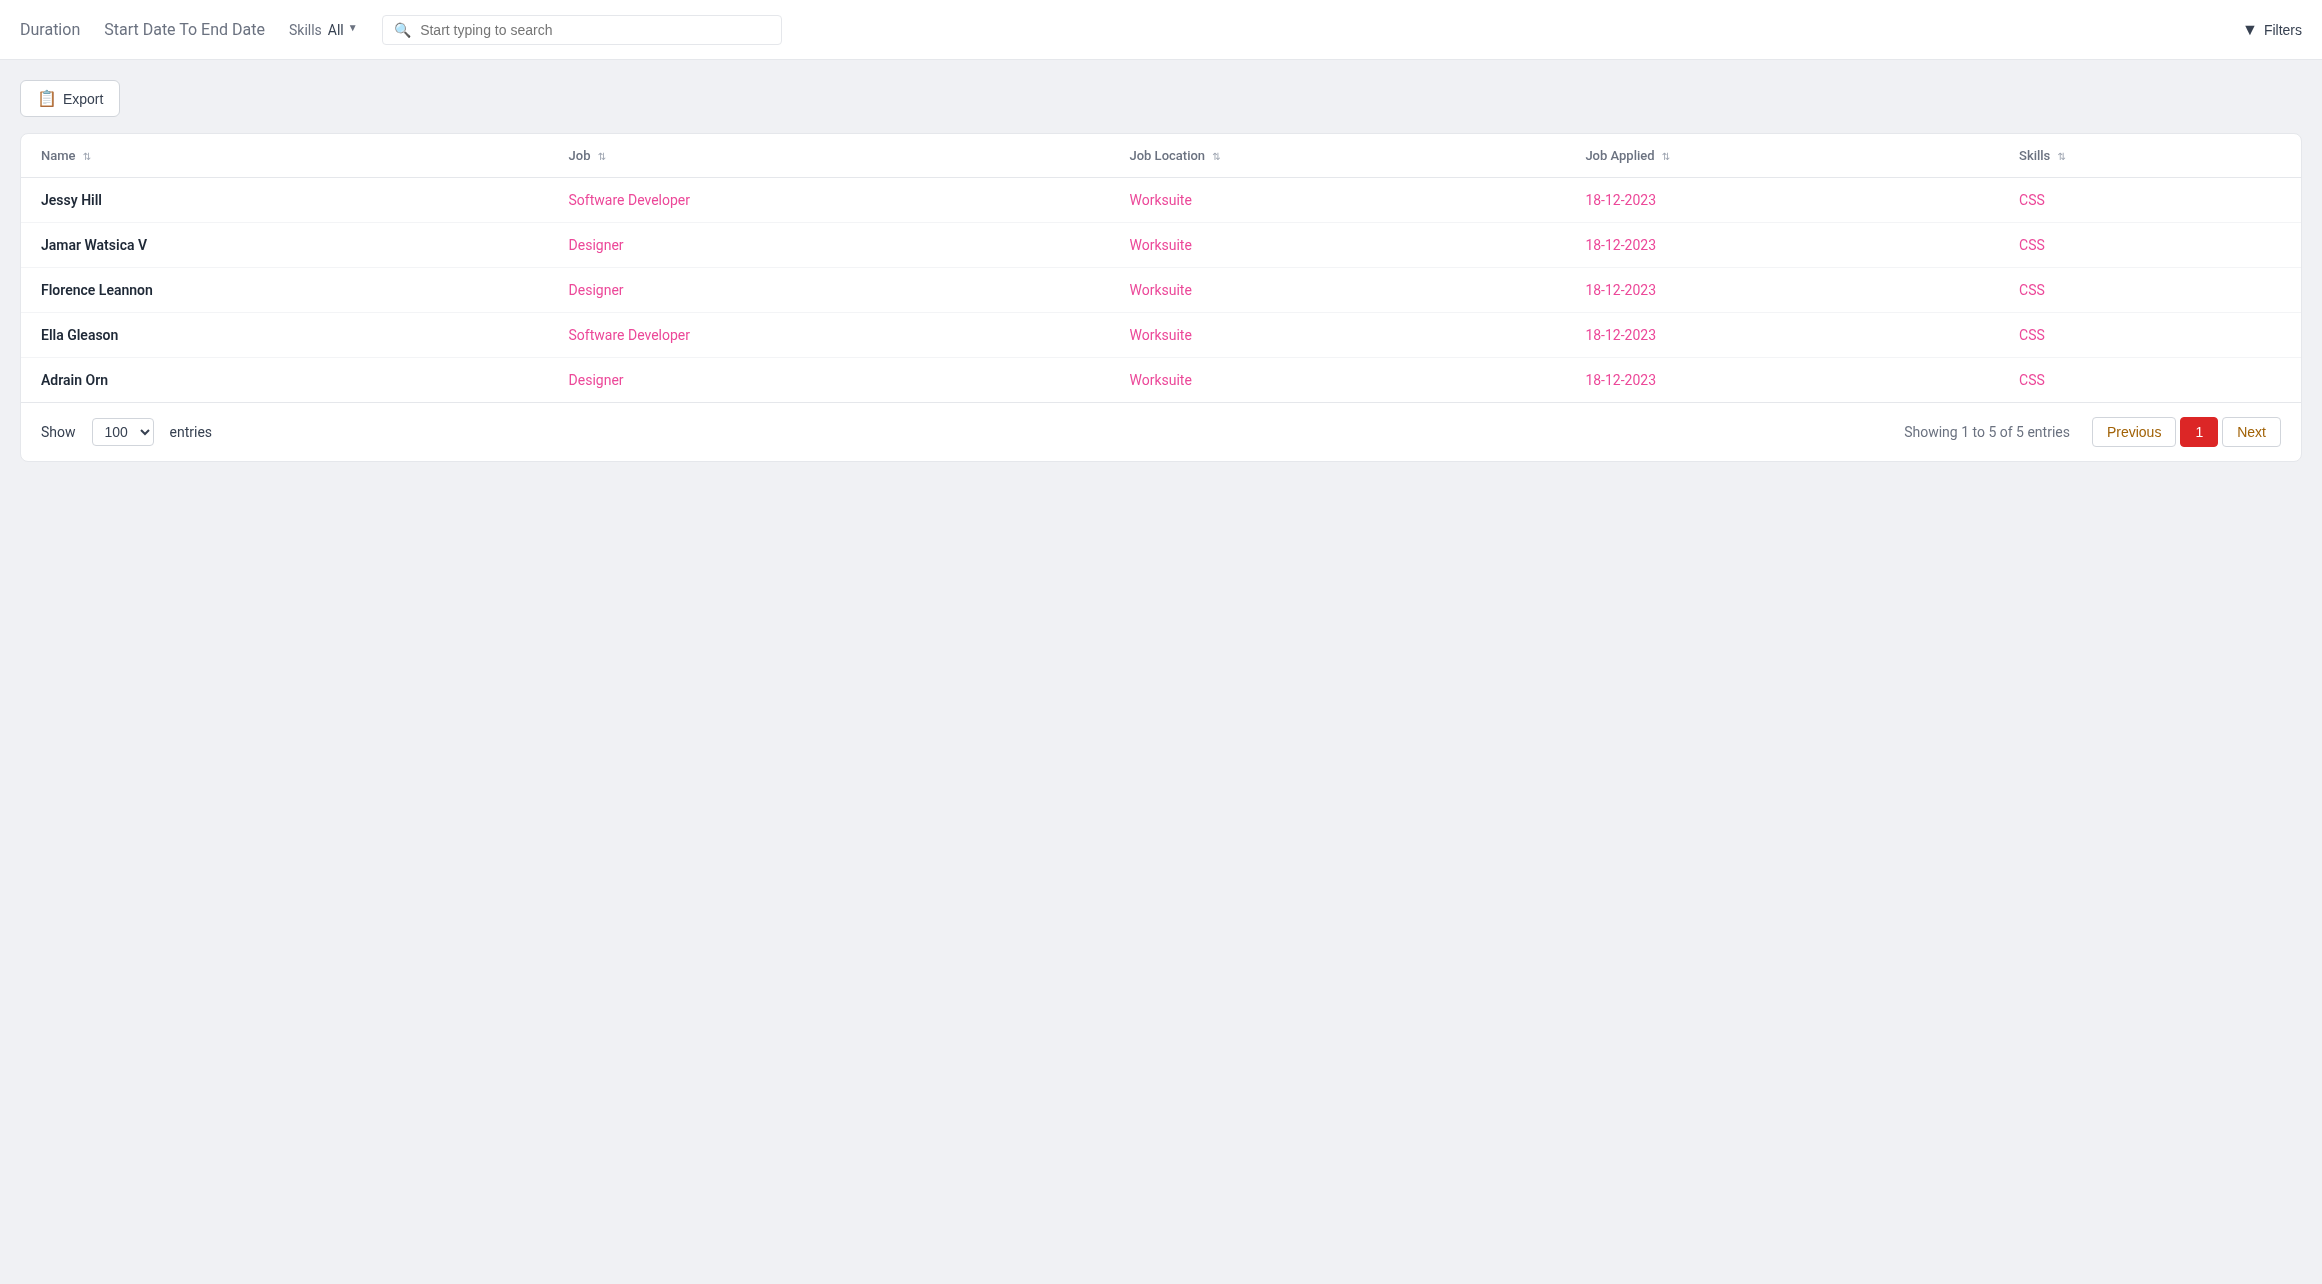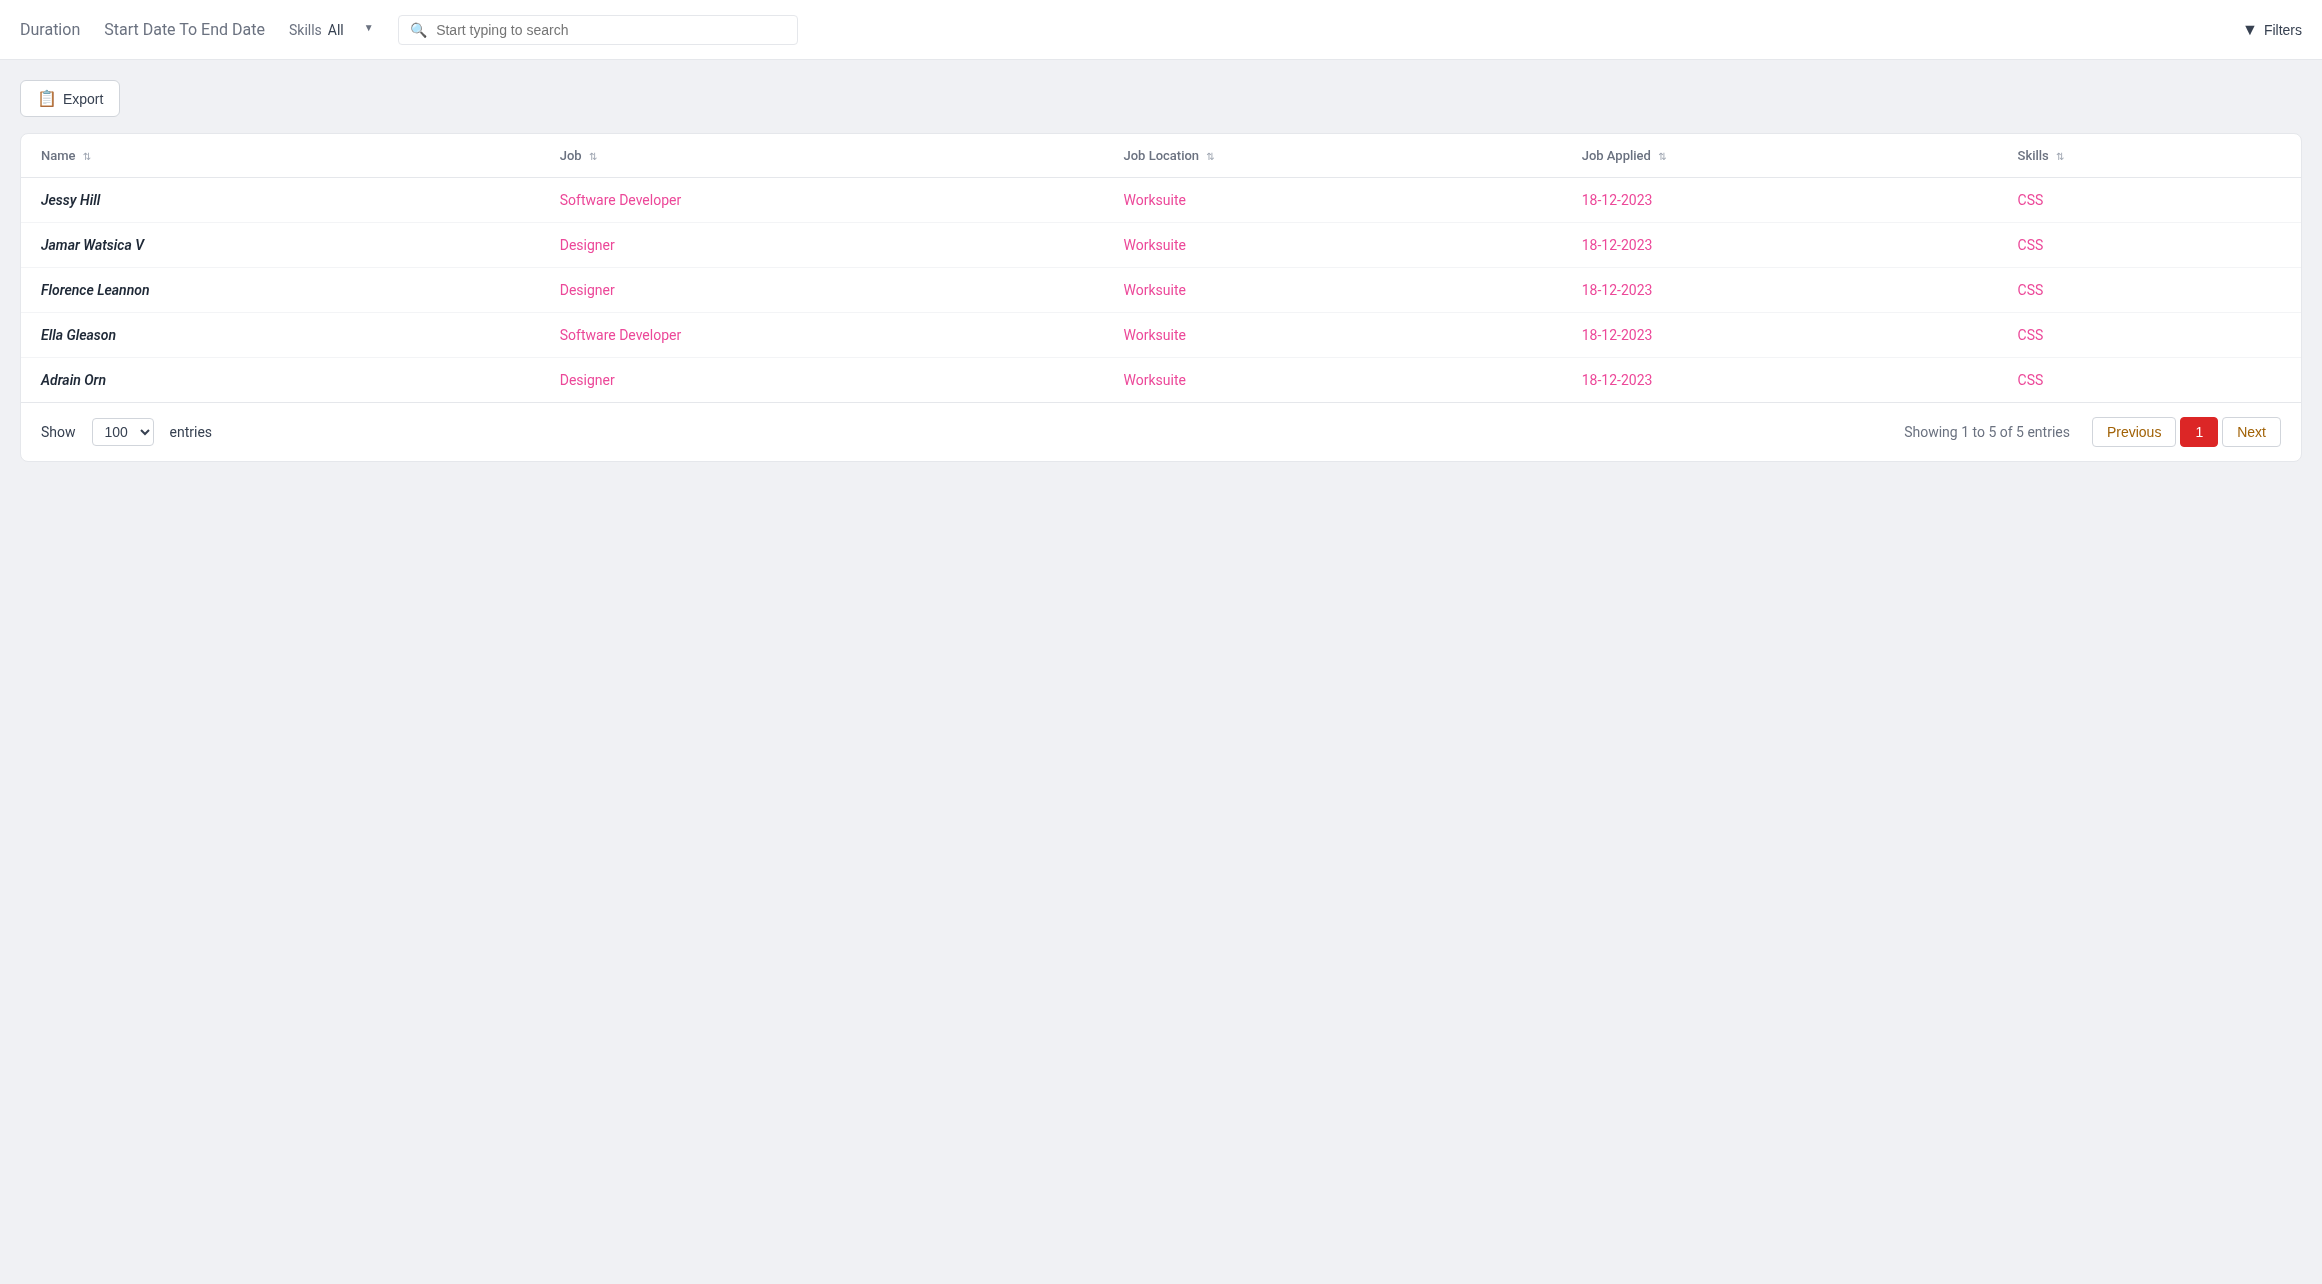--- a/index.html
+++ b/index.html
@@ -40,21 +40,21 @@
     }
 
     .skills-label {
       color: #6b7280;
       font-size: 14px;
     }
 
     .skills-select {
       display: flex;
       align-items: flex-start;
-      gap: 20px;
+      gap: 4px;
       color: #374151;
       font-size: 14px;
       cursor: pointer;
     }
 
     .chevron-down {
       font-size: 10px;
       color: #6b7280;
     }
 
@@ -160,21 +160,20 @@
     td {
       padding: 14px 20px;
       font-size: 14px;
       color: #ec4899;
       border-bottom: 1px solid #f3f4f6;
     }
 
     td:first-child {
       font-weight: 600;
       color: #1f2937;
-      font-style: italic;
     }
 
     tbody tr:last-child td {
       border-bottom: none;
     }
 
     .table-footer {
       display: flex;
       align-items: center;
       justify-content: space-between;

